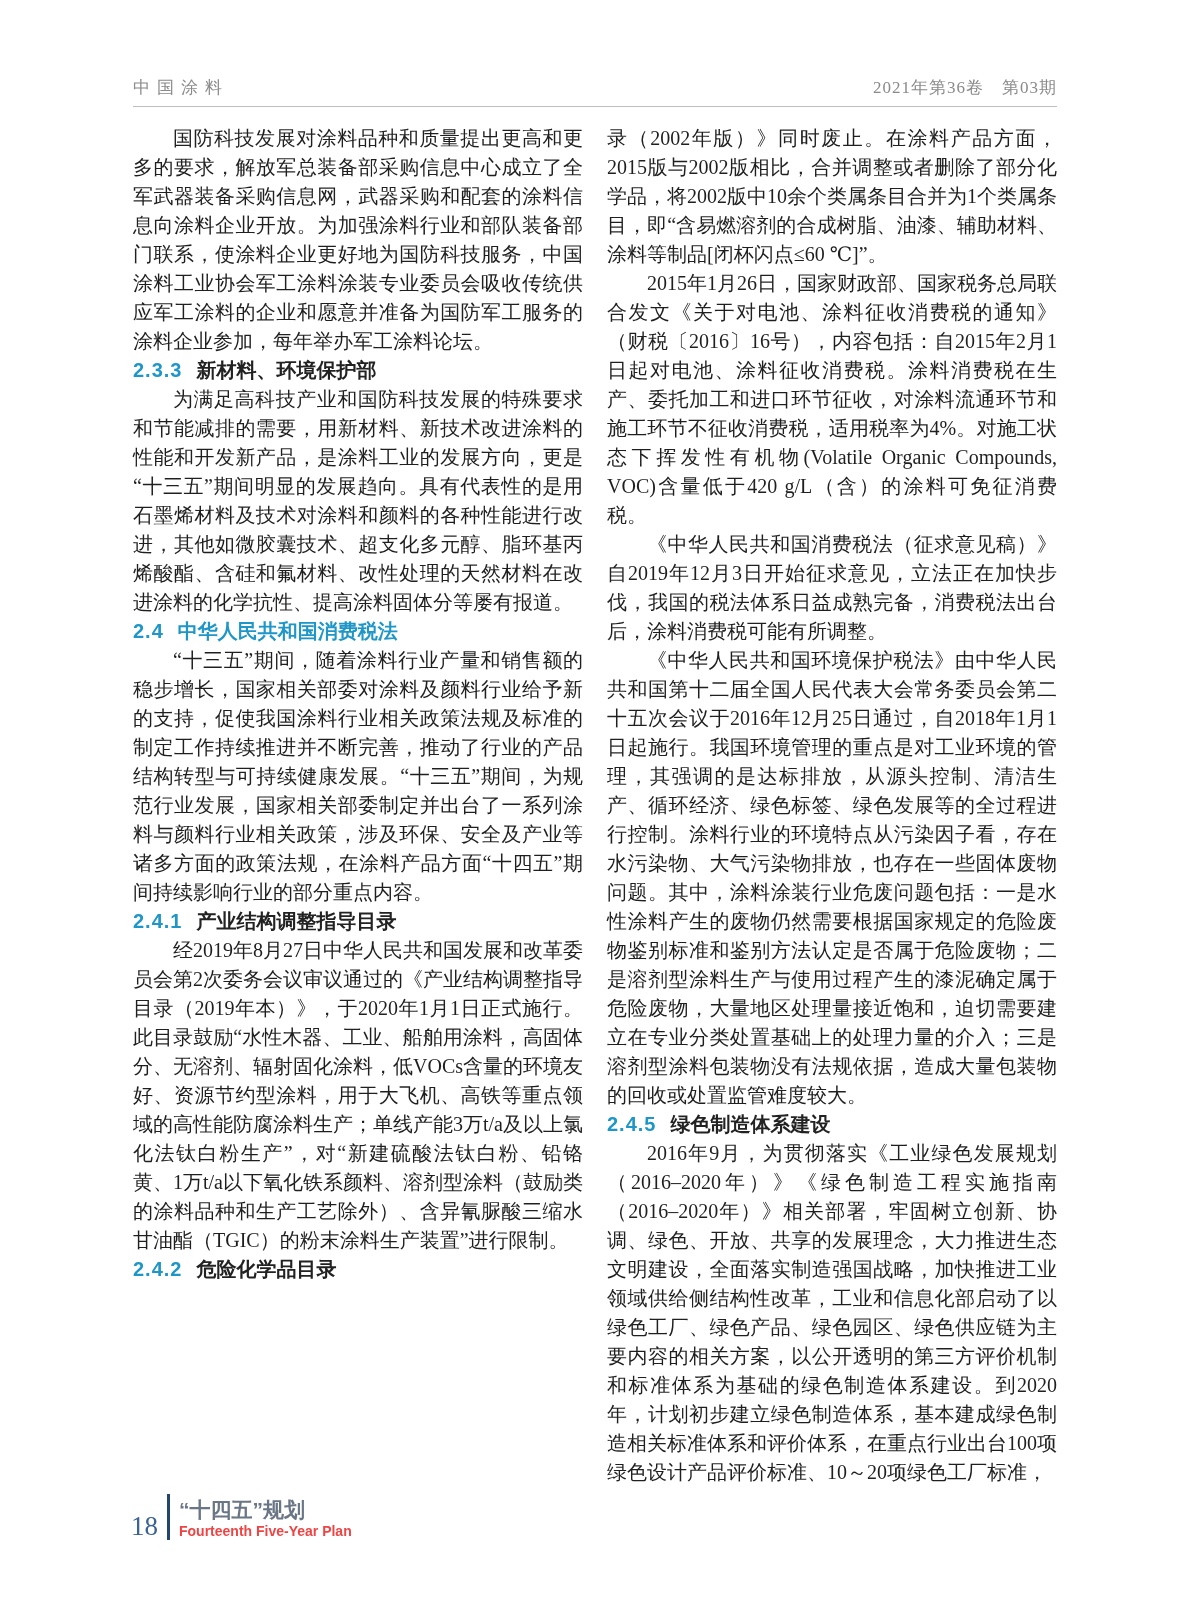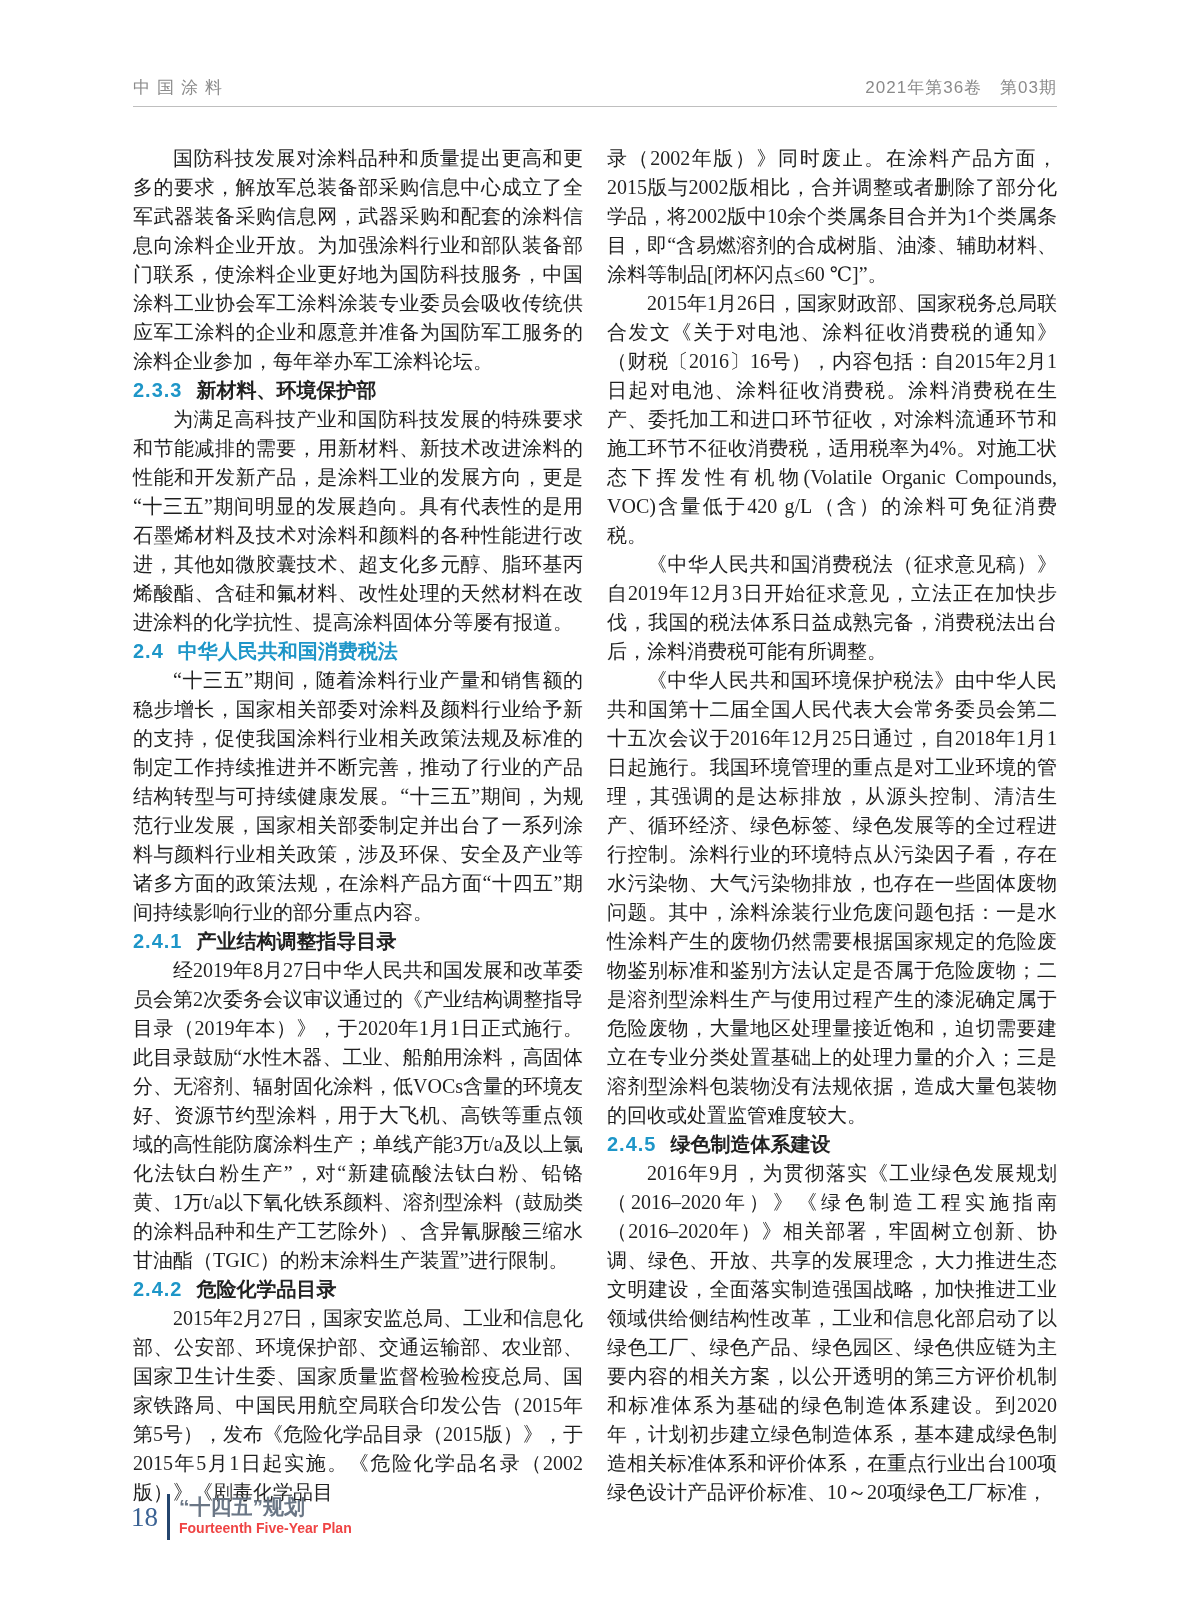--- a/index.html
+++ b/index.html
@@ -10,28 +10,28 @@
     font-family:"Liberation Serif","DejaVu Serif",serif;
     color:#1f1f1f;
     overflow:hidden;
     margin:0 auto;
   }
   
   .page-header{
     position:absolute;left:133px;top:76px;width:924px;
     display:flex;justify-content:space-between;align-items:flex-start;
     padding-bottom:7px;border-bottom:1.5px solid #bfbfbf;
-    font-family:Liberation Sans, sans-serif;
+    font-family:Liberation Serif, serif;
     font-size:17px;color:#8a8a8a;
   }
   .journal-name{letter-spacing:7px;}
   .issue-info{letter-spacing:1px;}
   
   .main{
-    position:absolute;left:133px;top:144px;width:924px;
+    position:absolute;left:133px;top:124px;width:924px;
     display:flex;gap:24px;
   }
   .col{width:450px;}
   .para{
     margin:0;
     font-size:20px;line-height:29px;
     text-align:justify;
     text-indent:2em;
   }
   .para.no-indent{text-indent:0;}
@@ -40,21 +40,21 @@
     font-family:"Liberation Sans","DejaVu Sans",sans-serif;
     font-size:20px;line-height:29px;font-weight:bold;
     text-align:left;
   }
   .sec-num{color:#1e96c8;margin-right:14px;letter-spacing:1px;}
   .sec-title{color:#222222;}
   .sec.major .sec-title{color:#1e96c8;}
   
   .page-footer{
     position:absolute;left:131px;top:1494px;
-    display:flex;align-items:flex-start;
+    display:flex;align-items:flex-end;
   }
   .page-number{
     font-family:"Liberation Serif","DejaVu Serif",serif;
     font-size:27px;color:#3c6394;margin-right:9px;
     line-height:1;
     padding-top:10px;
   }
   .footer-bar{width:3px;height:46px;background:#24456e;margin-right:9px;}
   .footer-text{display:flex;flex-direction:column;justify-content:center;}
   .plan-title{
@@ -88,21 +88,20 @@
         <span class="sec-num">2.4</span><span class="sec-title">中华人民共和国消费税法</span>
       </h3>
       <p class="para">“十三五”期间，随着涂料行业产量和销售额的稳步增长，国家相关部委对涂料及颜料行业给予新的支持，促使我国涂料行业相关政策法规及标准的制定工作持续推进并不断完善，推动了行业的产品结构转型与可持续健康发展。“十三五”期间，为规范行业发展，国家相关部委制定并出台了一系列涂料与颜料行业相关政策，涉及环保、安全及产业等诸多方面的政策法规，在涂料产品方面“十四五”期间持续影响行业的部分重点内容。</p>
       <h3 class="sec">
         <span class="sec-num">2.4.1</span><span class="sec-title">产业结构调整指导目录</span>
       </h3>
       <p class="para">经2019年8月27日中华人民共和国发展和改革委员会第2次委务会议审议通过的《产业结构调整指导目录（2019年本）》，于2020年1月1日正式施行。此目录鼓励“水性木器、工业、船舶用涂料，高固体分、无溶剂、辐射固化涂料，低VOCs含量的环境友好、资源节约型涂料，用于大飞机、高铁等重点领域的高性能防腐涂料生产；单线产能3万t/a及以上氯化法钛白粉生产”，对“新建硫酸法钛白粉、铅铬黄、1万t/a以下氧化铁系颜料、溶剂型涂料（鼓励类的涂料品种和生产工艺除外）、含异氰脲酸三缩水甘油酯（TGIC）的粉末涂料生产装置”进行限制。</p>
       <h3 class="sec">
         <span class="sec-num">2.4.2</span><span class="sec-title">危险化学品目录</span>
       </h3>
-      <p class="para">2015年2月27日，国家安监总局、工业和信息化部、公安部、环境保护部、交通运输部、农业部、国家卫生计生委、国家质量监督检验检疫总局、国家铁路局、中国民用航空局联合印发公告（2015年第5号），发布《危险化学品目录（2015版）》，于2015年5月1日起实施。《危险化学品名录（2002版）》《剧毒化学品目</p>
     </div>
 
     <div class="col">
       <p class="para no-indent">录（2002年版）》同时废止。在涂料产品方面，2015版与2002版相比，合并调整或者删除了部分化学品，将2002版中10余个类属条目合并为1个类属条目，即“含易燃溶剂的合成树脂、油漆、辅助材料、涂料等制品[闭杯闪点≤60 ℃]”。</p>
       <p class="para">2015年1月26日，国家财政部、国家税务总局联合发文《关于对电池、涂料征收消费税的通知》（财税〔2016〕16号），内容包括：自2015年2月1日起对电池、涂料征收消费税。涂料消费税在生产、委托加工和进口环节征收，对涂料流通环节和施工环节不征收消费税，适用税率为4%。对施工状态下挥发性有机物(Volatile Organic Compounds, VOC)含量低于420 g/L（含）的涂料可免征消费税。</p>
       <p class="para">《中华人民共和国消费税法（征求意见稿）》自2019年12月3日开始征求意见，立法正在加快步伐，我国的税法体系日益成熟完备，消费税法出台后，涂料消费税可能有所调整。</p>
       <p class="para">《中华人民共和国环境保护税法》由中华人民共和国第十二届全国人民代表大会常务委员会第二十五次会议于2016年12月25日通过，自2018年1月1日起施行。我国环境管理的重点是对工业环境的管理，其强调的是达标排放，从源头控制、清洁生产、循环经济、绿色标签、绿色发展等的全过程进行控制。涂料行业的环境特点从污染因子看，存在水污染物、大气污染物排放，也存在一些固体废物问题。其中，涂料涂装行业危废问题包括：一是水性涂料产生的废物仍然需要根据国家规定的危险废物鉴别标准和鉴别方法认定是否属于危险废物；二是溶剂型涂料生产与使用过程产生的漆泥确定属于危险废物，大量地区处理量接近饱和，迫切需要建立在专业分类处置基础上的处理力量的介入；三是溶剂型涂料包装物没有法规依据，造成大量包装物的回收或处置监管难度较大。</p>
       <h3 class="sec">
         <span class="sec-num">2.4.5</span><span class="sec-title">绿色制造体系建设</span>
       </h3>

